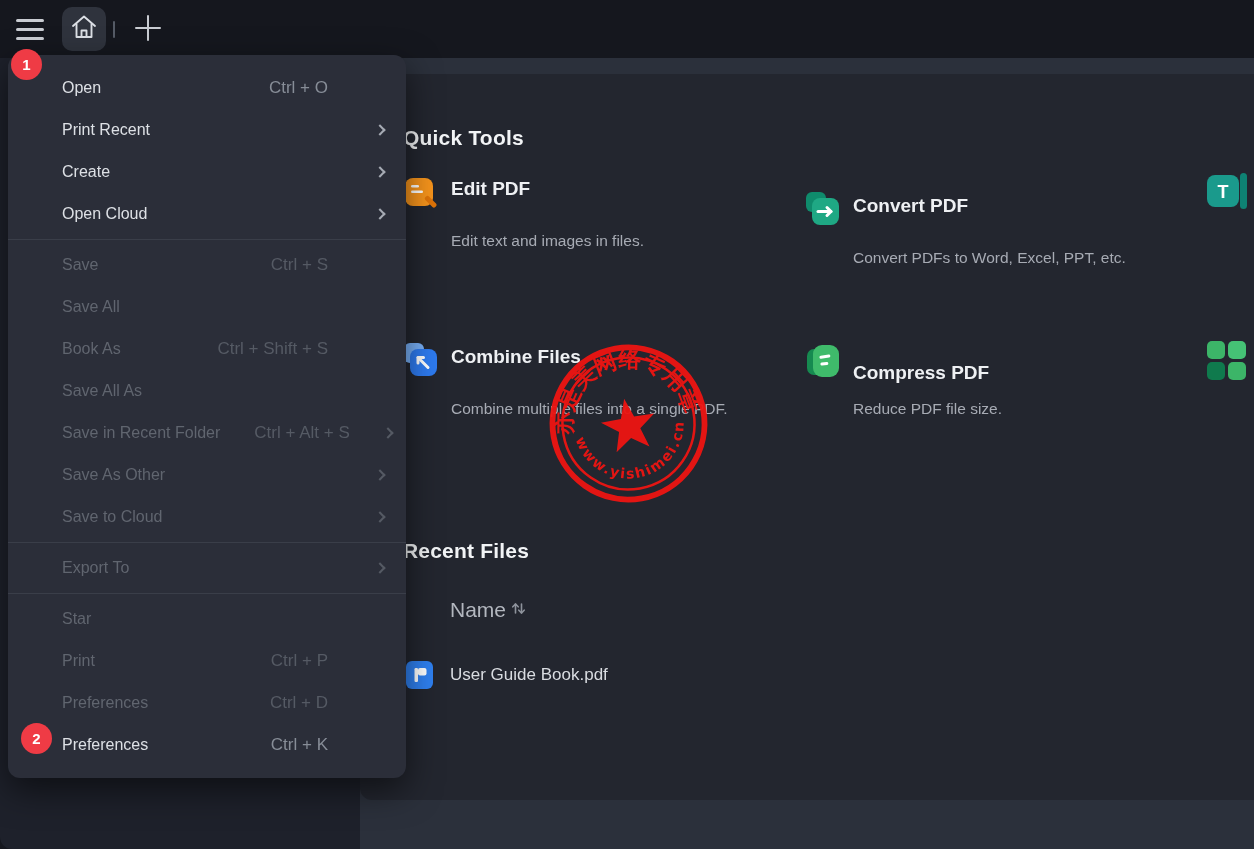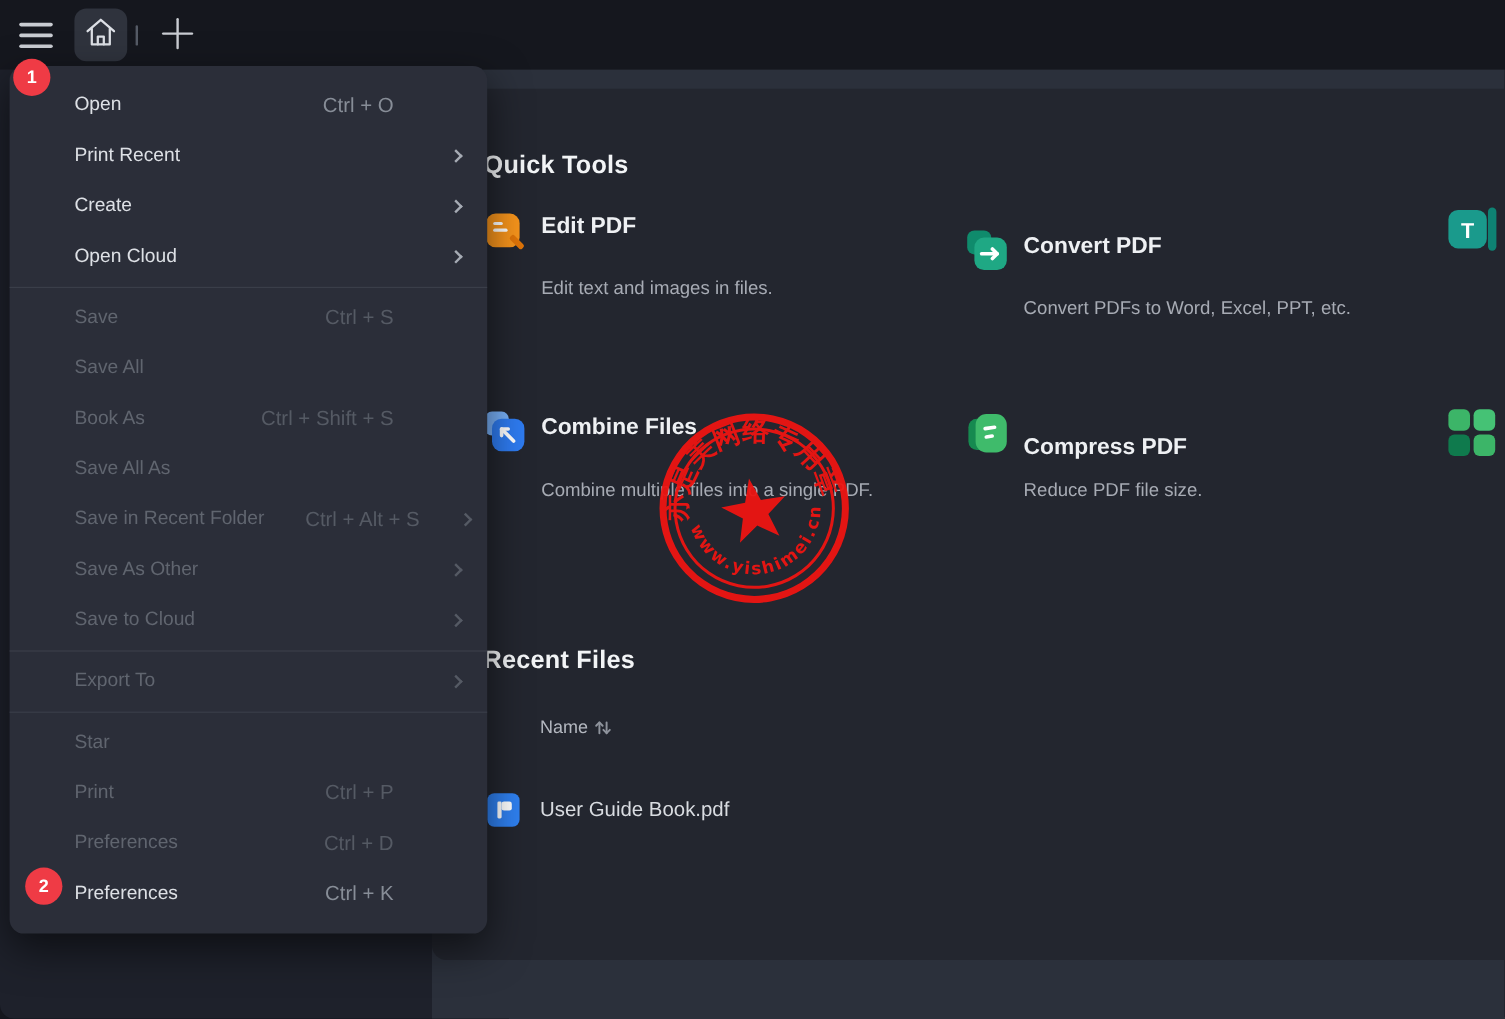--- a/index.html
+++ b/index.html
@@ -23,21 +23,21 @@
   .main-area { position:absolute; left:360px; top:58px; right:0; bottom:0; background:#2b303b; }
   .content-panel { position:absolute; left:0; top:16px; right:0; bottom:49px; background:#23262f;
     border-radius:12px 0 0 12px; }
   .section-title { position:absolute; font-size:21px; font-weight:700; color:#f2f4f6; letter-spacing:.2px;margin-top:21px; }
 
   .qt-card { position:absolute; width:340px; }
   .tool-icon { position:absolute; width:40px; height:40px; }
   .card-title { position:absolute; font-size:19px; font-weight:700; color:#eef0f3; }
   .card-desc { position:absolute; width:285px; font-size:15.5px; line-height:25px; color:#a7abb4; }
 
-  .col-header { position:absolute; font-size:15px; color:#b3b7bf; display:flex; align-items:flex-start; gap:4px; }
+  .col-header { position:absolute; font-size:21px; color:#b3b7bf; display:flex; align-items:flex-start; gap:4px; }
   .file-name { position:absolute; font-size:17px; color:#d9dce1; }
 
   
   .menu { position:absolute; left:8px; top:55px; width:398px; height:723px; background:#2b2e39;
     border-radius:12px; box-shadow:0 12px 34px rgba(0,0,0,.55); padding:12px 0; z-index:100; }
   .mi { height:42px; display:flex; align-items:center; padding:0 22px 0 54px; font-size:16px; color:#dde0e5;gap:34px; }
   .mi .lbl { flex:1 1 auto; white-space:nowrap; }
   .mi .sc { color:#878d97; font-size:17px; white-space:nowrap; }
   .mi .chev-slot { width:22px; display:flex; justify-content:flex-end; }
   .chev { width:8px; height:8px; border-right:2px solid #a6abb4; border-top:2px solid #a6abb4;

